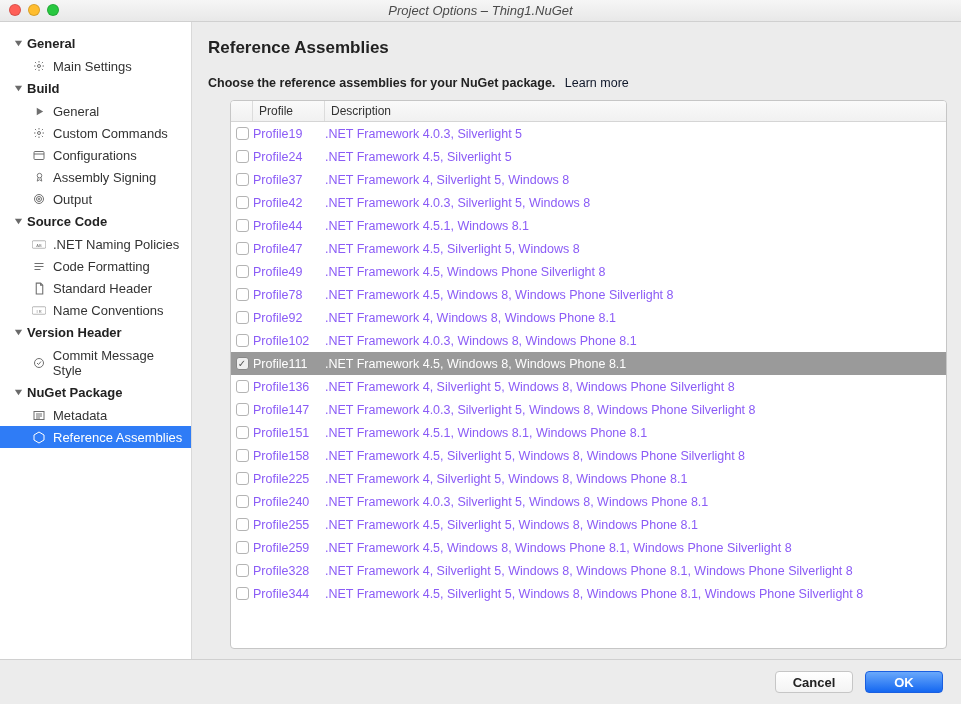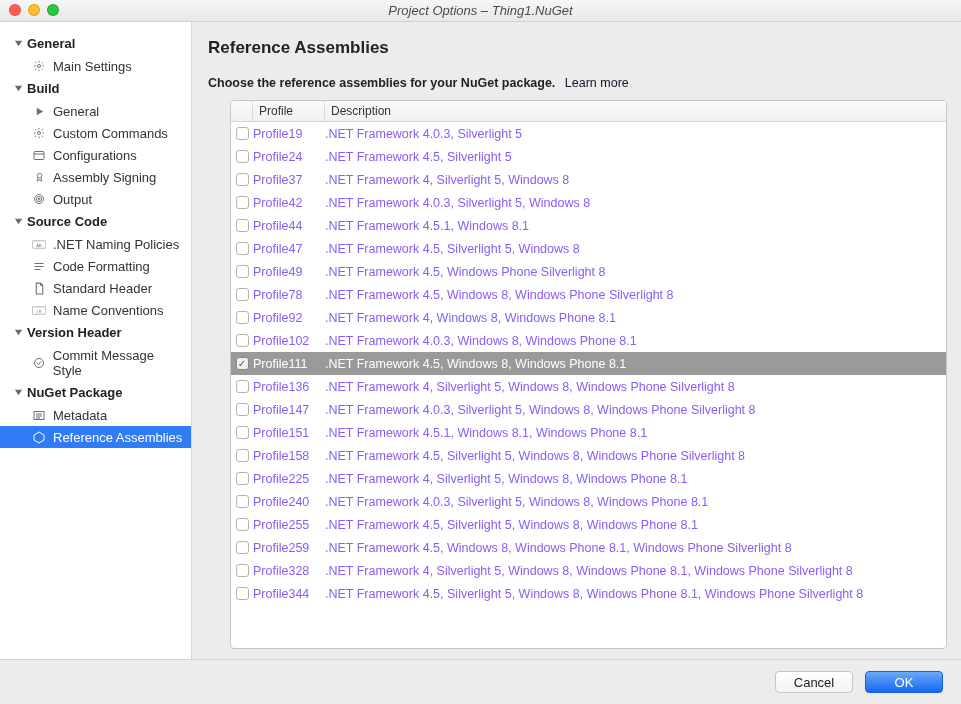--- a/index.html
+++ b/index.html
@@ -173,20 +173,21 @@
     height:22px;
     border-radius:4px;
     border:1px solid #c6c6c6;
     background: linear-gradient(#fff,#f3f3f3);
     font-size:13px;
     color:#222;
     display:inline-flex;
     align-items:center;
     justify-content:center;
     cursor:default;
+    font-weight:bold;
   }
   .btn.primary {
     background: linear-gradient(#6aa9fb,#1467f1);
     border-color:#1a5fe0;
     color:#fff;
   }
 </style>
 </head>
 <body>
 

